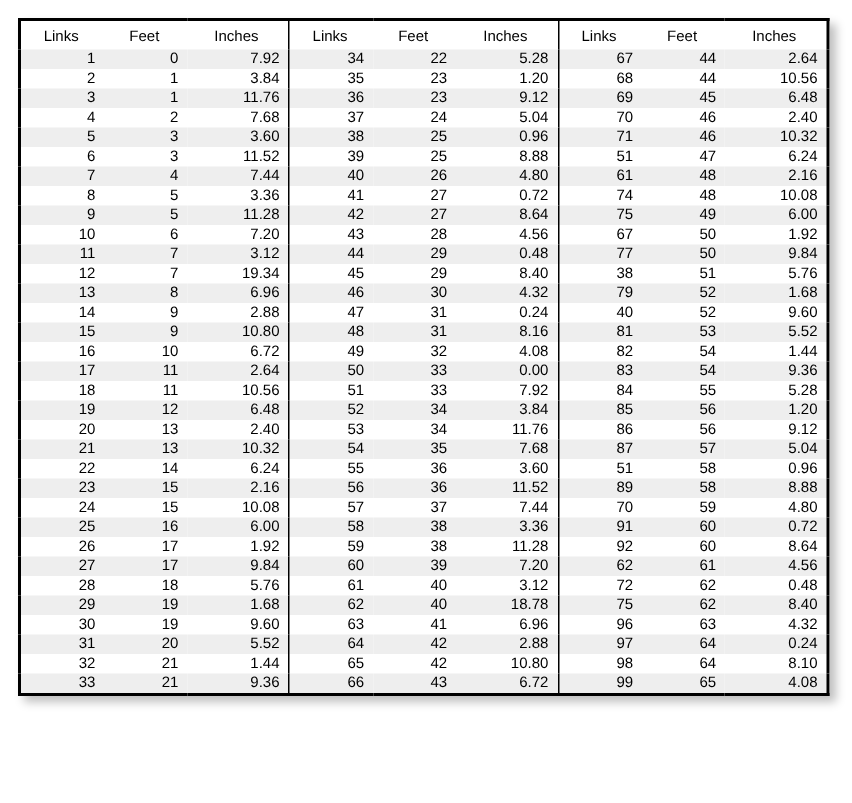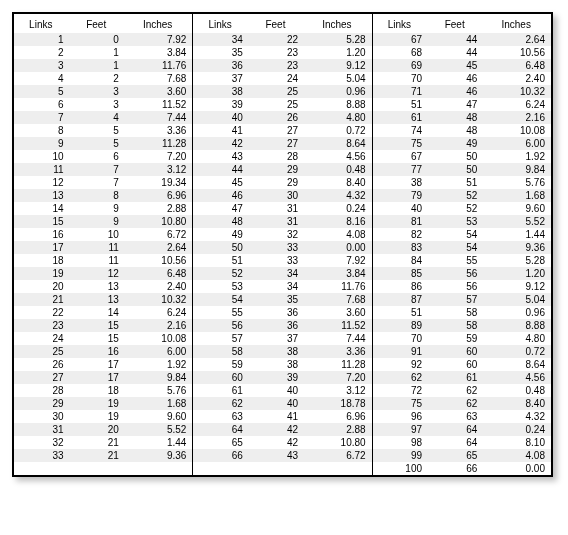--- a/index.html
+++ b/index.html
@@ -389,26 +389,15 @@
           <td class="col-l">33</td>
           <td class="col-f">21</td>
           <td class="col-i sep-r">9.36</td>
           <td class="col-l">66</td>
           <td class="col-f">43</td>
           <td class="col-i sep-r">6.72</td>
           <td class="col-l">99</td>
           <td class="col-f">65</td>
           <td class="col-i">4.08</td>
         </tr>
-        <tr class="w">
-          <td class="col-l"></td>
-          <td class="col-f"></td>
-          <td class="col-i sep-r"></td>
-          <td class="col-l"></td>
-          <td class="col-f"></td>
-          <td class="col-i sep-r"></td>
-          <td class="col-l">100</td>
-          <td class="col-f">66</td>
-          <td class="col-i">0.00</td>
-        </tr>
       </tbody>
 </table>
 </div>
 
 </body></html>

